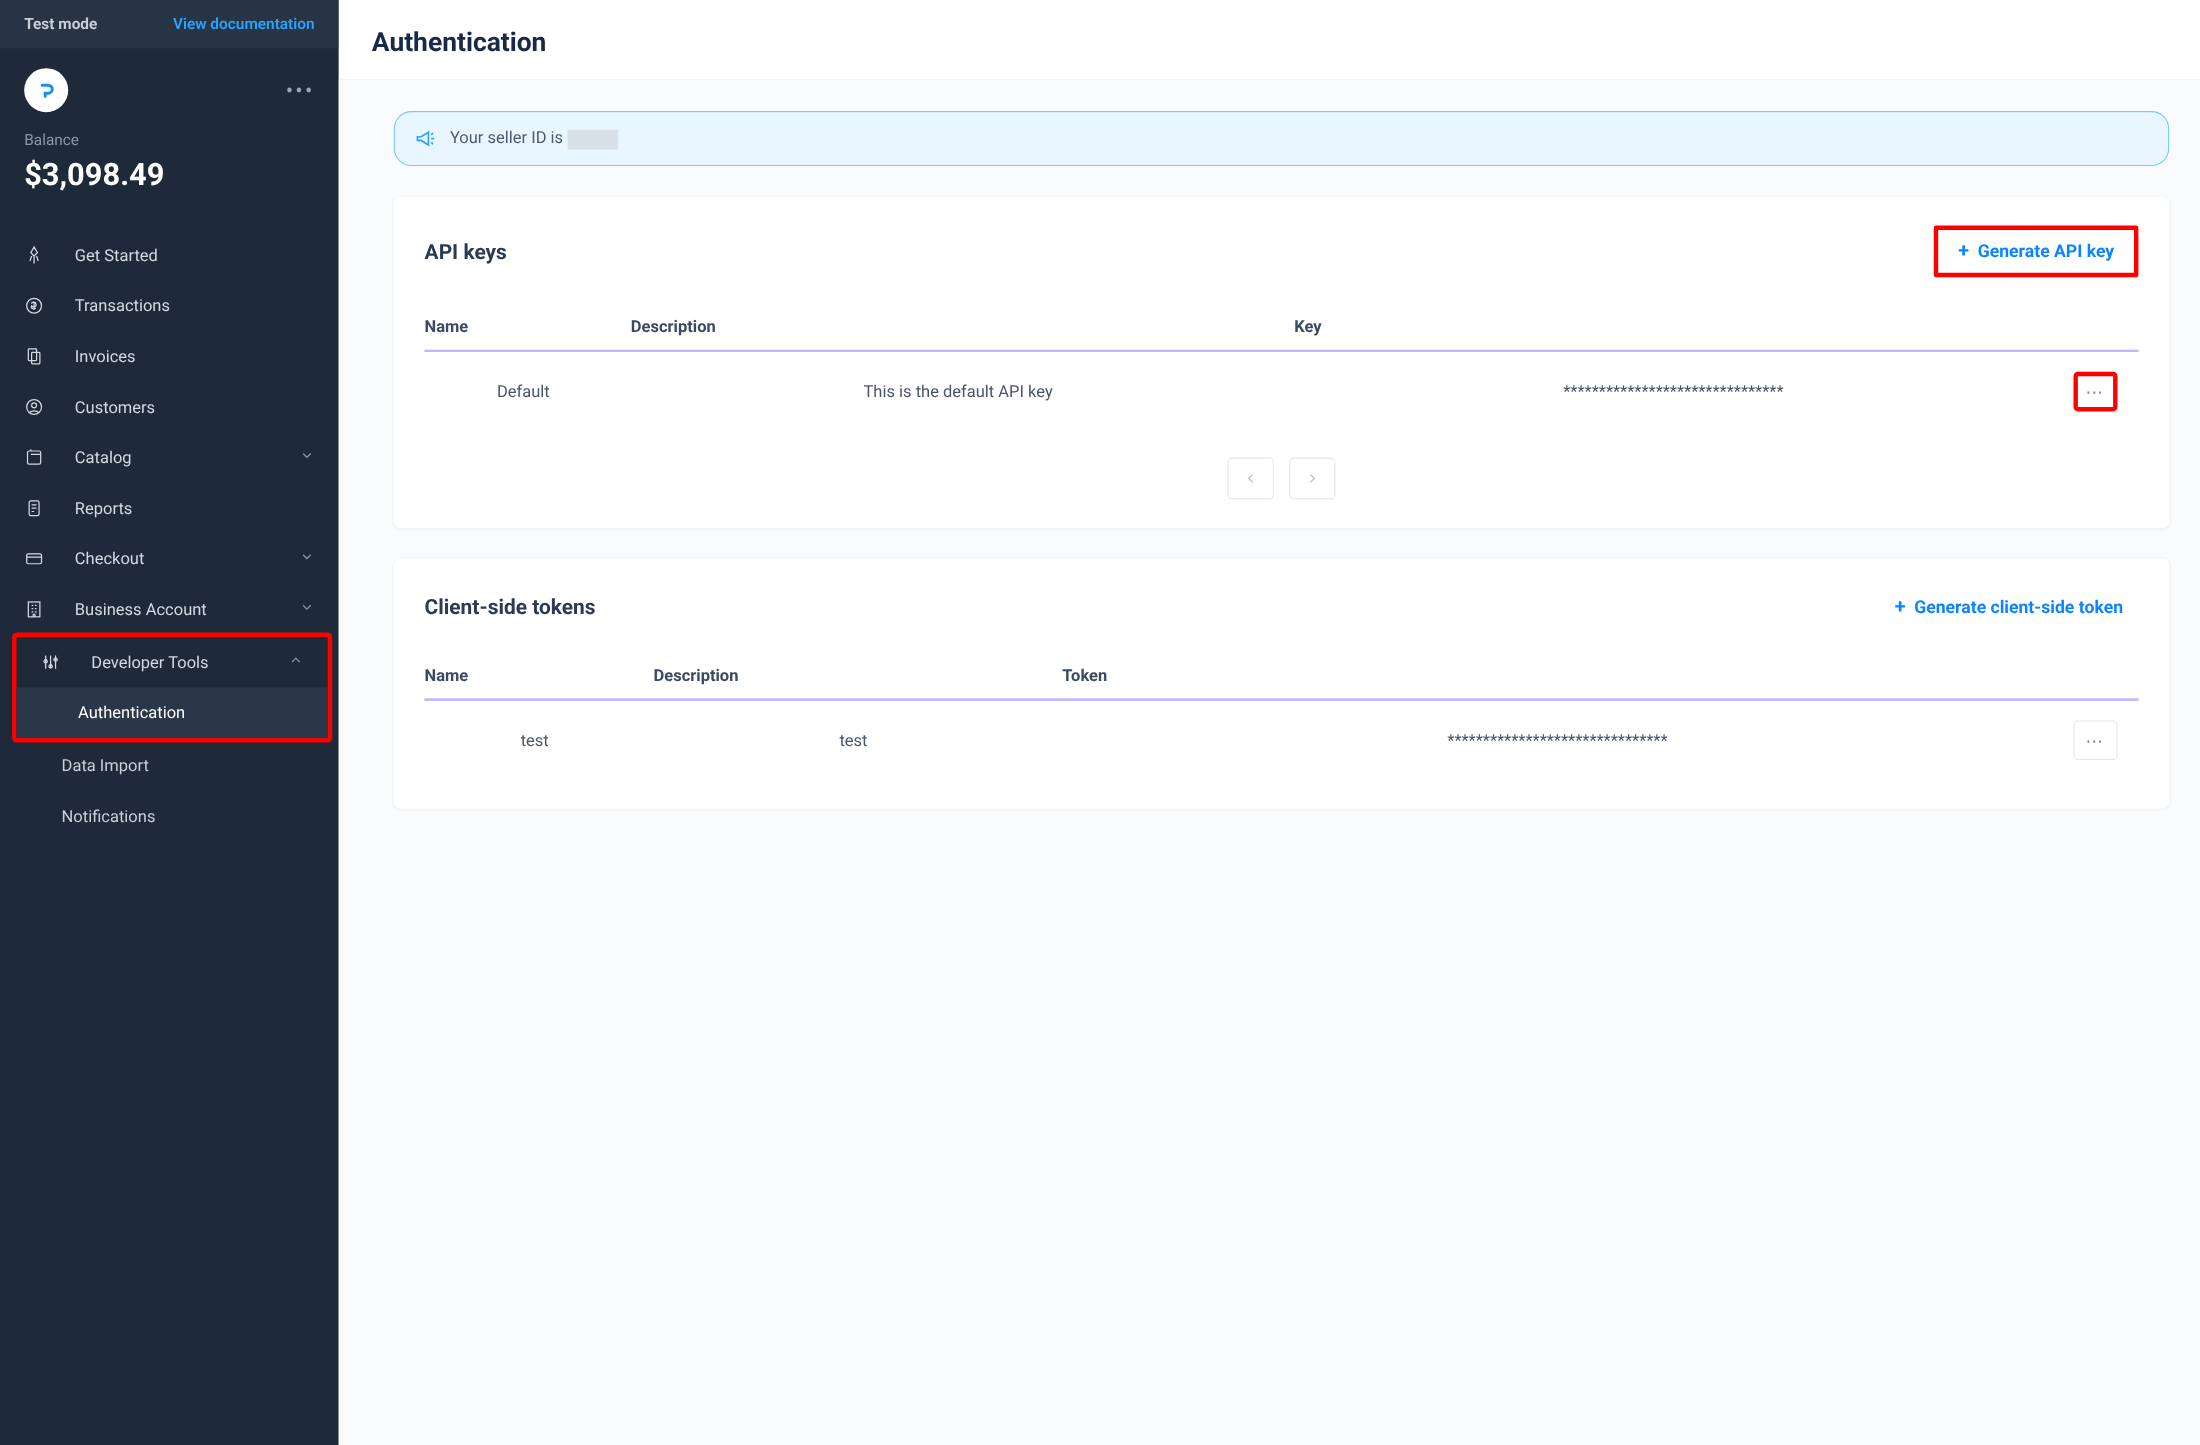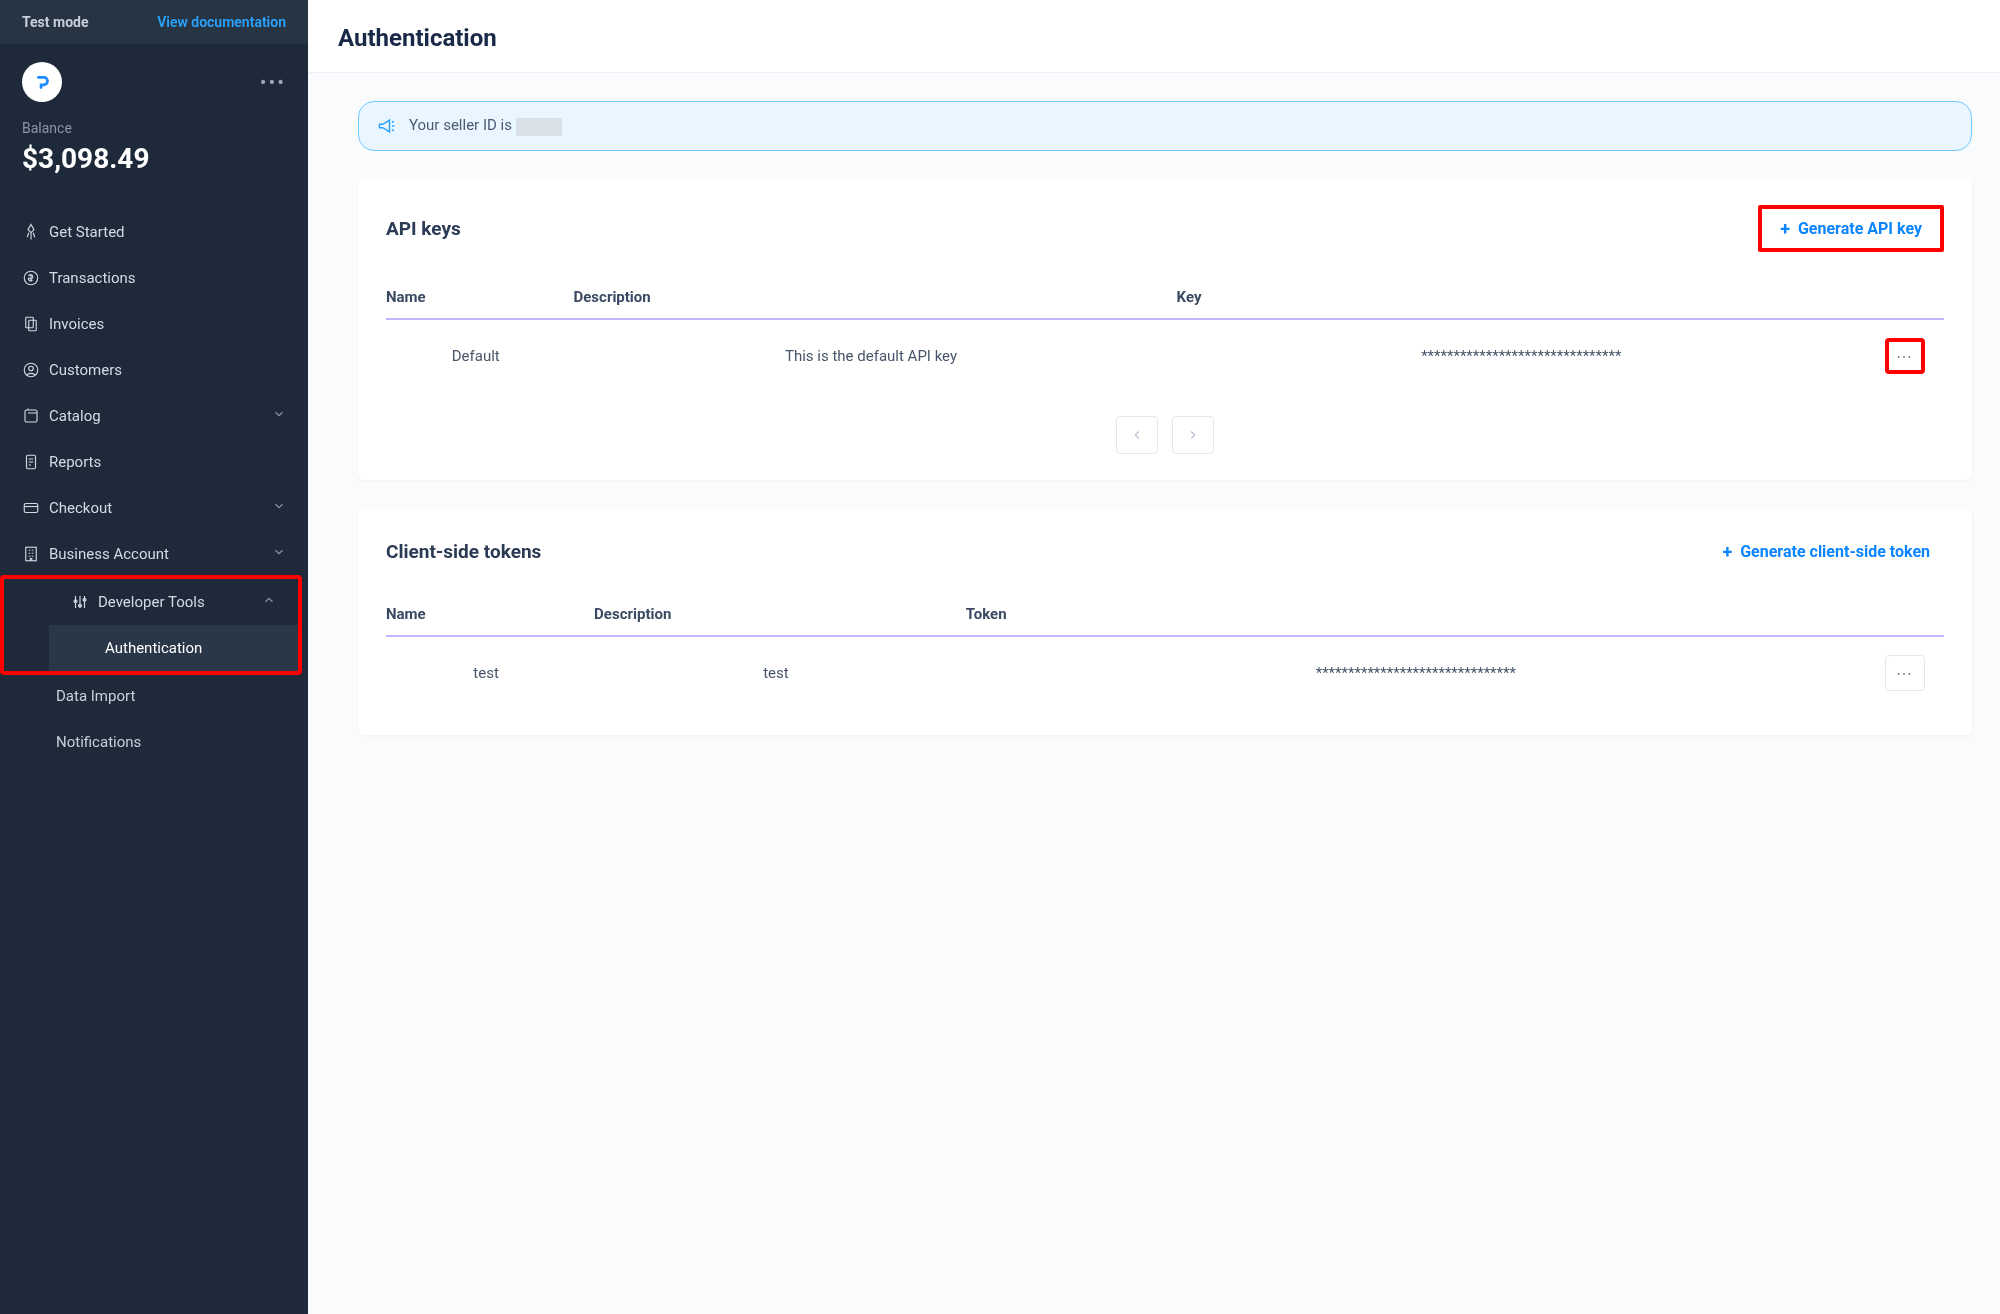--- a/index.html
+++ b/index.html
@@ -56,43 +56,42 @@
   .sidebar-balance {
     padding: 8px 22px 22px 22px;
   }
   .balance-label { color: #8a96a6; font-size: 14px; margin-bottom: 6px; }
   .balance-amount { color: #ffffff; font-size: 28px; font-weight: 700; }
 
   .nav { padding-top: 12px; }
   .nav-item {
     display: flex;
     align-items: center;
-    gap: 9px;
+    gap: 28px;
     padding: 14px 22px;
     color: #d3dae3;
     cursor: pointer;
     font-size: 15px;
   }
   .nav-item .chev { margin-left: auto; color: #8a96a6; }
   .nav-item .nav-icon { width: 18px; height: 18px; flex-shrink: 0; color: #d3dae3; }
   .nav-item svg { width: 100%; height: 100%; }
 
   .nav-sub {
     padding: 14px 22px 14px 56px;
     color: #c8cfd8;
     cursor: pointer;
     font-size: 15px;
   }
   .nav-sub.active { background: #2a3748; color: #ffffff; }
 
   .highlight-red-side {
     border: 4px solid #ff0000;
     border-radius: 4px;
-    margin: -2px 6px -2px 0;
-    padding-left: 45px;
+    margin: -2px 6px -2px 11px;
   }
 
   
   .main {
     flex: 1;
     background: #ffffff;
     display: flex;
     flex-direction: column;
     min-width: 0;
   }

